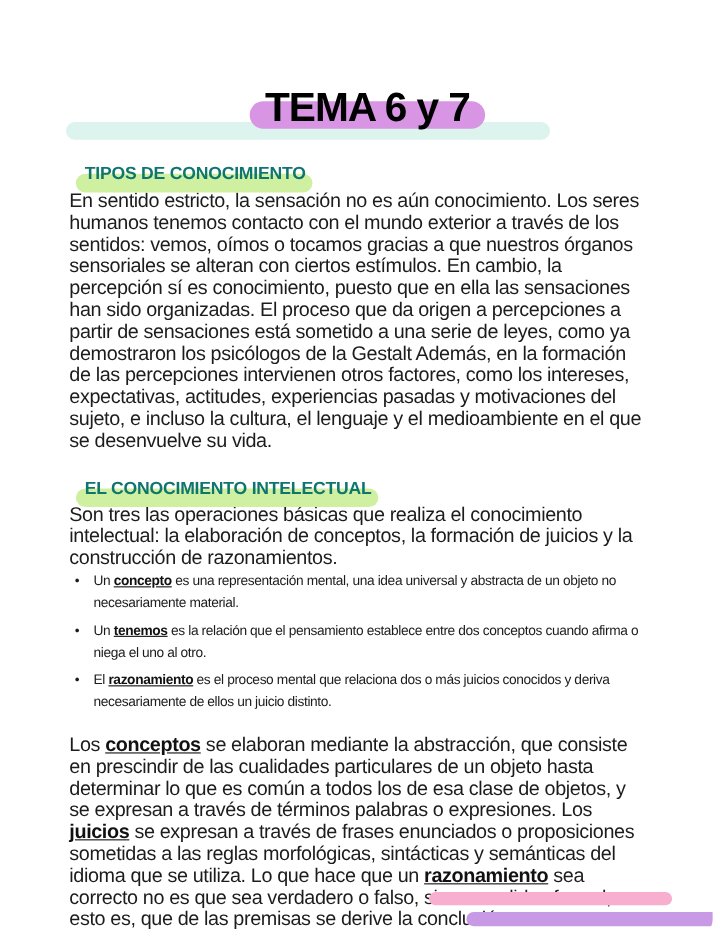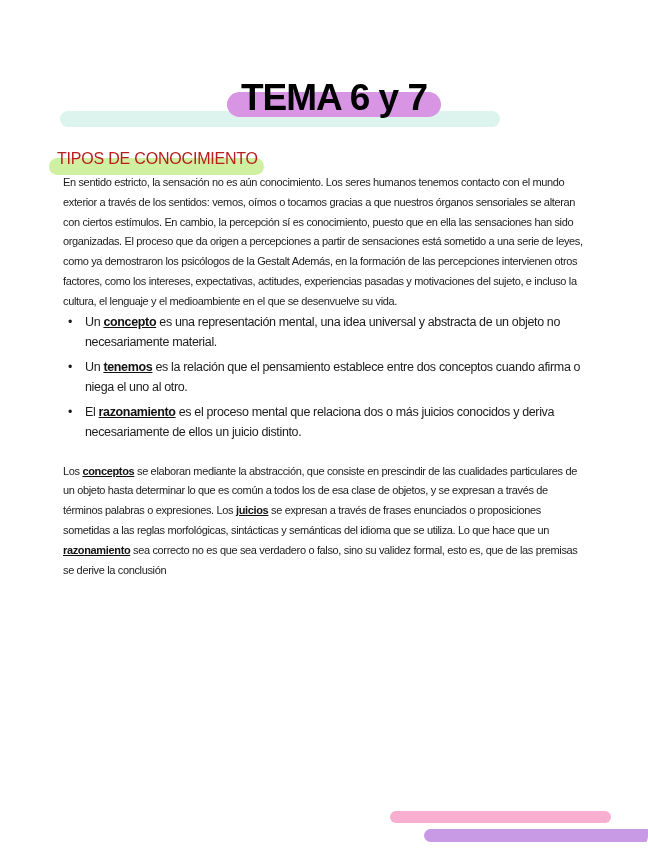--- a/index.html
+++ b/index.html
@@ -29,34 +29,34 @@
     margin:25px 60px 0 63px;width:470px;
     font-size:22px;line-height:27px;font-weight:700;color:#000;
     letter-spacing:-0.2px;
   }
   .underbar{
     width:440px;height:16px;margin:-7px 0 0 60px;
     border-radius:8px;
   }
   
   .sec-head{
-    position:relative;display:inline-block;margin:22px 0 0 57px;
-    font-size:16px;line-height:19px;font-weight:400;color:#b91c1c;
+    position:relative;display:inline-block;margin:22px 0 0 77px;
+    font-size:16px;line-height:19px;font-weight:700;color:#0f766e;
     letter-spacing:-0.2px;white-space:nowrap;
   }
   .sec-head.second{margin-top:24px;}
   .sec-hl{
     position:absolute;left:-8px;right:-6px;top:9px;height:17px;
     border-radius:9px;z-index:0;
   }
   .sec-title{position:relative;z-index:1;}
   
   .body{
     margin:5px 16px 0 63px;width:524px;
-    font-size:11px;line-height:19.8px;letter-spacing:-0.35px;
+    font-size:18px;line-height:19.8px;letter-spacing:-0.35px;
     color:#1c1c1c;
   }
   .note{margin-top:0;}
   .bullets{
     list-style:none;margin:0;padding:0 0 0 63px;width:524px;
     font-size:12.5px;line-height:20px;letter-spacing:-0.35px;
   }
   .bullets li{display:flex;margin:0 0 5px 0;}
   .blt{width:17px;margin-left:5px;flex:none;}
   .btxt{flex:1;}
@@ -79,20 +79,25 @@
   </div>
 
   <div class="underbar" style="background-color: rgb(220, 243, 238);"></div>
 
   <div class="sec-head">
     <span class="sec-hl" style="background-color: rgb(207, 240, 160);"></span>
     <span class="sec-title">TIPOS DE CONOCIMIENTO</span>
   </div>
   <p class="body">En sentido estricto, la sensación no es aún conocimiento. Los seres humanos tenemos contacto con el mundo exterior a través de los sentidos: vemos, oímos o tocamos gracias a que nuestros órganos sensoriales se alteran con ciertos estímulos. En cambio, la percepción sí es conocimiento, puesto que en ella las sensaciones han sido organizadas. El proceso que da origen a percepciones a partir de sensaciones está sometido a una serie de leyes, como ya demostraron los psicólogos de la Gestalt Además, en la formación de las percepciones intervienen otros factores, como los intereses, expectativas, actitudes, experiencias pasadas y motivaciones del sujeto, e incluso la cultura, el lenguaje y el medioambiente en el que se desenvuelve su vida.</p>
 
+  <div class="sec-head second">
+    <span class="sec-hl" style="background-color: rgb(207, 240, 160);"></span>
+    <span class="sec-title">EL CONOCIMIENTO INTELECTUAL</span>
+  </div>
+  <p class="body">Son tres las operaciones básicas que realiza el conocimiento intelectual: la elaboración de conceptos, la formación de juicios y la construcción de razonamientos.</p>
 
   <ul class="bullets">
     <li>
       <span class="blt">•</span>
       <span class="btxt"><span>Un </span><b>concepto</b><span> es una representación mental, una idea universal y abstracta de un objeto no necesariamente material.</span></span>
     </li>
     <li>
       <span class="blt">•</span>
       <span class="btxt"><span>Un </span><b>tenemos</b><span> es la relación que el pensamiento establece entre dos conceptos cuando afirma o niega el uno al otro.</span></span>
     </li>

